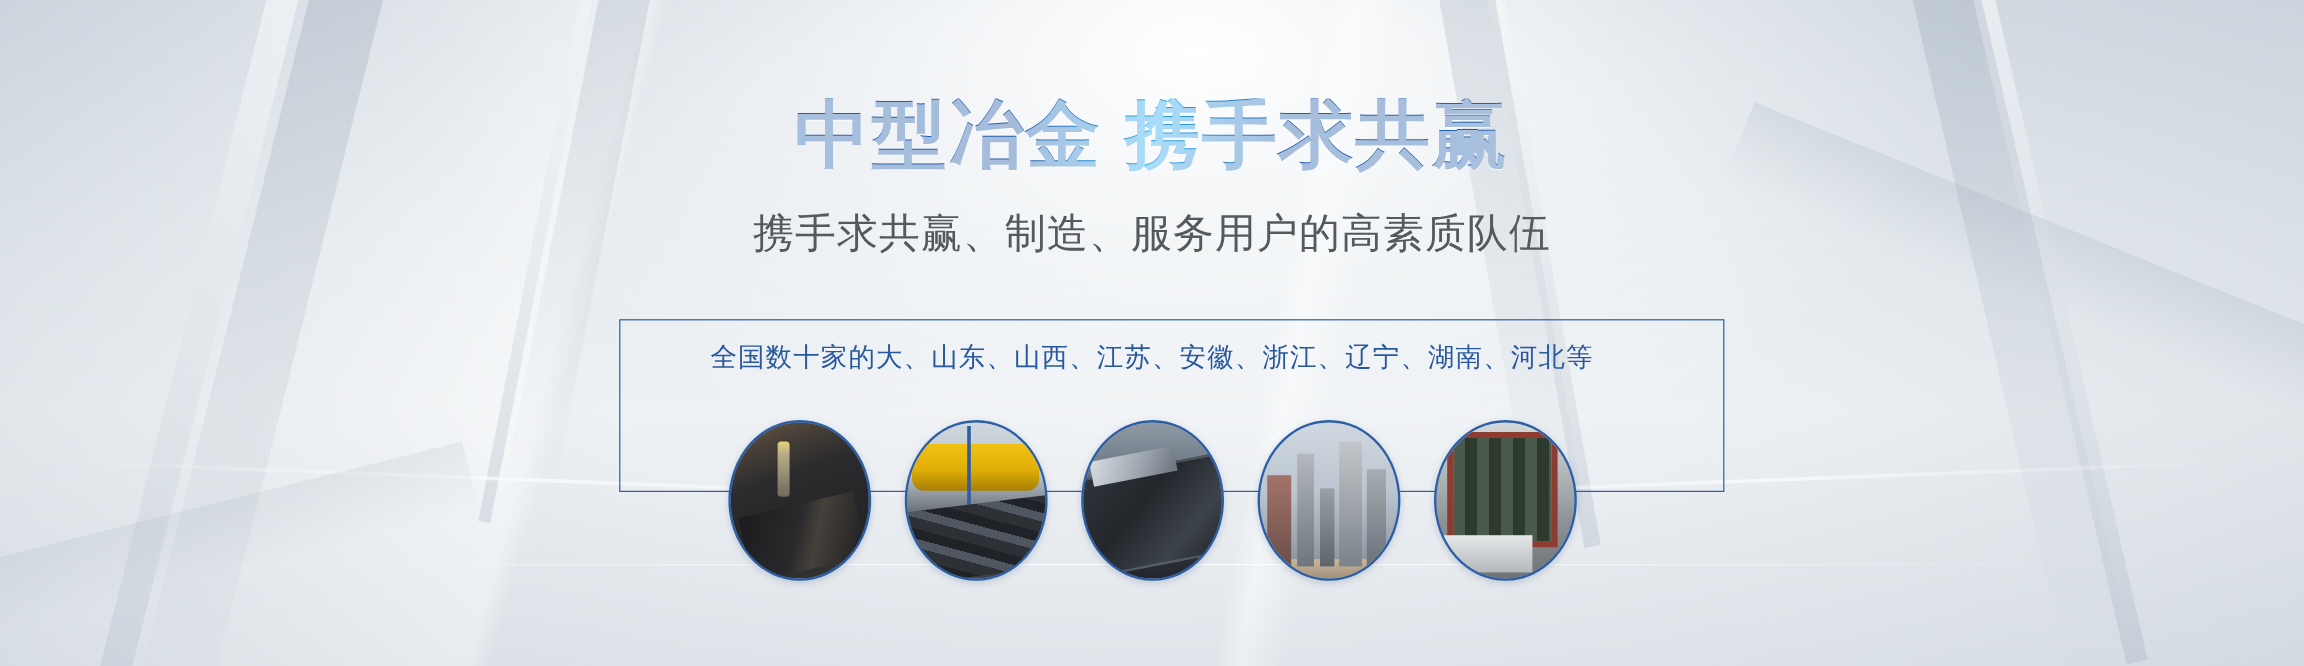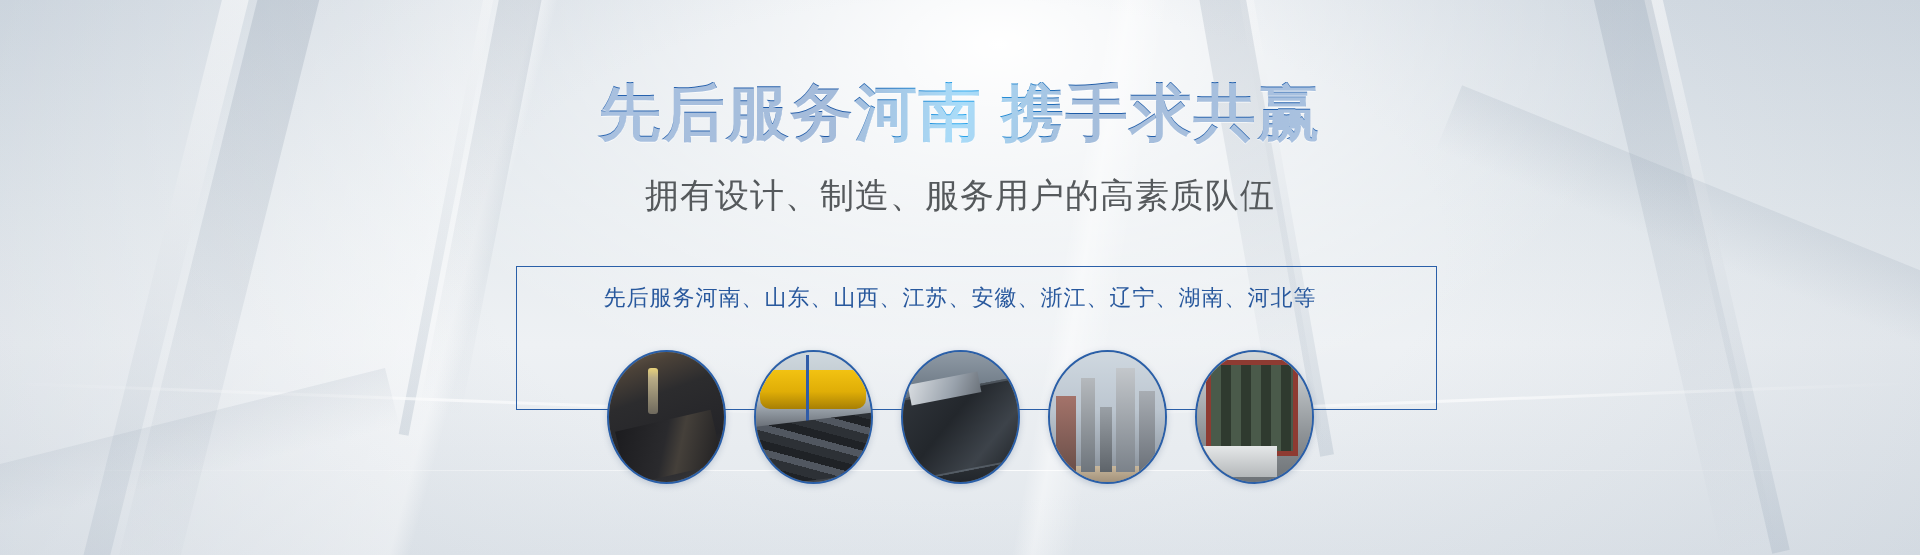--- a/index.html
+++ b/index.html
@@ -132,27 +132,27 @@
     <div class="vgl" style="left:0;top:398px;width:860px;height:3px;transform:rotate(2.2deg);"></div>
     <div class="vgl" style="left:1060px;top:398px;width:860px;height:3px;transform:rotate(-2.2deg);"></div>
     <div class="hgl" style="left:0;top:470px;width:1920px;"></div>
     <div class="dshadow" style="left:1430px;top:180px;width:520px;height:70px;transform:rotate(22deg);opacity:.55;"></div>
     <div class="dshadow" style="left:-120px;top:430px;width:520px;height:60px;transform:rotate(-14deg);opacity:.45;"></div>
     <div class="vign"></div>
   </div>
 
   <div class="content">
 
-    <div class="headline">先后服务河南 携手求共赢</div>
+    <div class="headline">中型冶金 携手求共赢</div>
 
-    <div class="subtitle">拥有设计、制造、服务用户的高素质队伍</div>
+    <div class="subtitle">携手求共赢、制造、服务用户的高素质队伍</div>
 
     <div class="infobox"></div>
 
-    <div class="infoline l1">先后服务河南、山东、山西、江苏、安徽、浙江、辽宁、湖南、河北等</div>
+    <div class="infoline l1">全国数十家的大、山东、山西、江苏、安徽、浙江、辽宁、湖南、河北等</div>
 
     <div class="photos">
 
       <div class="pcircle">
         <div class="scene sc1"></div>
       </div>
 
       <div class="pcircle">
         <div class="scene sc2">
           <div class="cr"></div>

